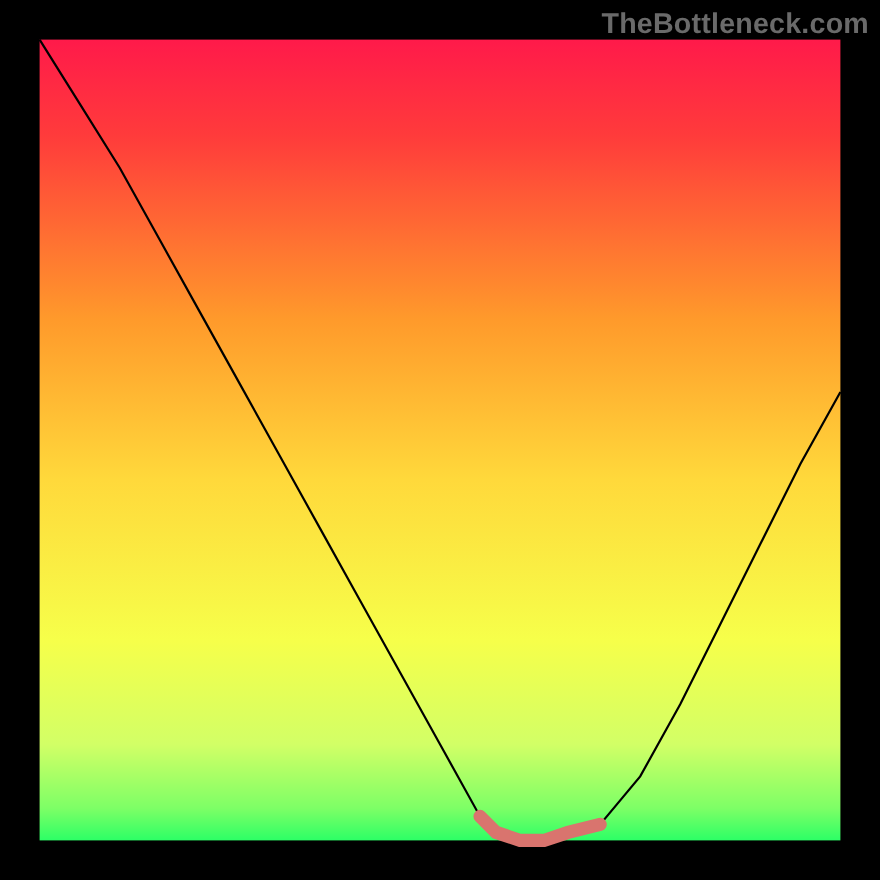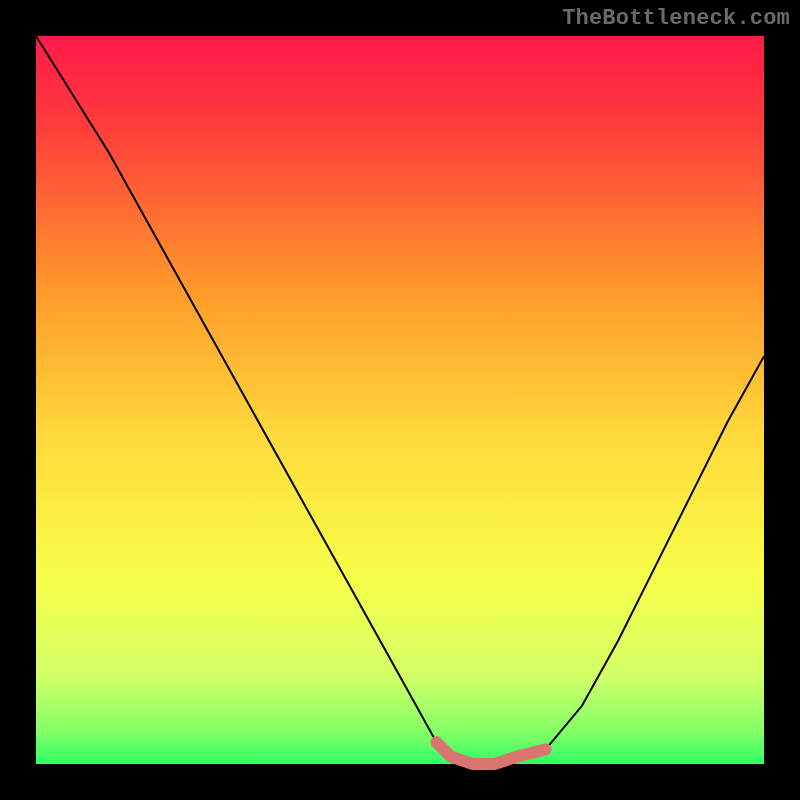--- a/index.html
+++ b/index.html
@@ -13,26 +13,25 @@
   }
   .chart-container {
     position: relative;
     width: 800px;
     height: 800px;
   }
   .watermark {
     position: absolute;
     top: 6px;
     right: 10px;
-    font-size: 22px;
+    font-size: 26px;
     font-weight: bold;
     color: #6a6a6a;
     letter-spacing: 0.2px;
     z-index: 10;
-    font-family: Liberation Mono, monospace;
   }
   svg {
     display: block;
   }
 </style>
 </head>
 <body>
 
 <div class="chart-container">
   <div class="watermark">TheBottleneck.com</div>

